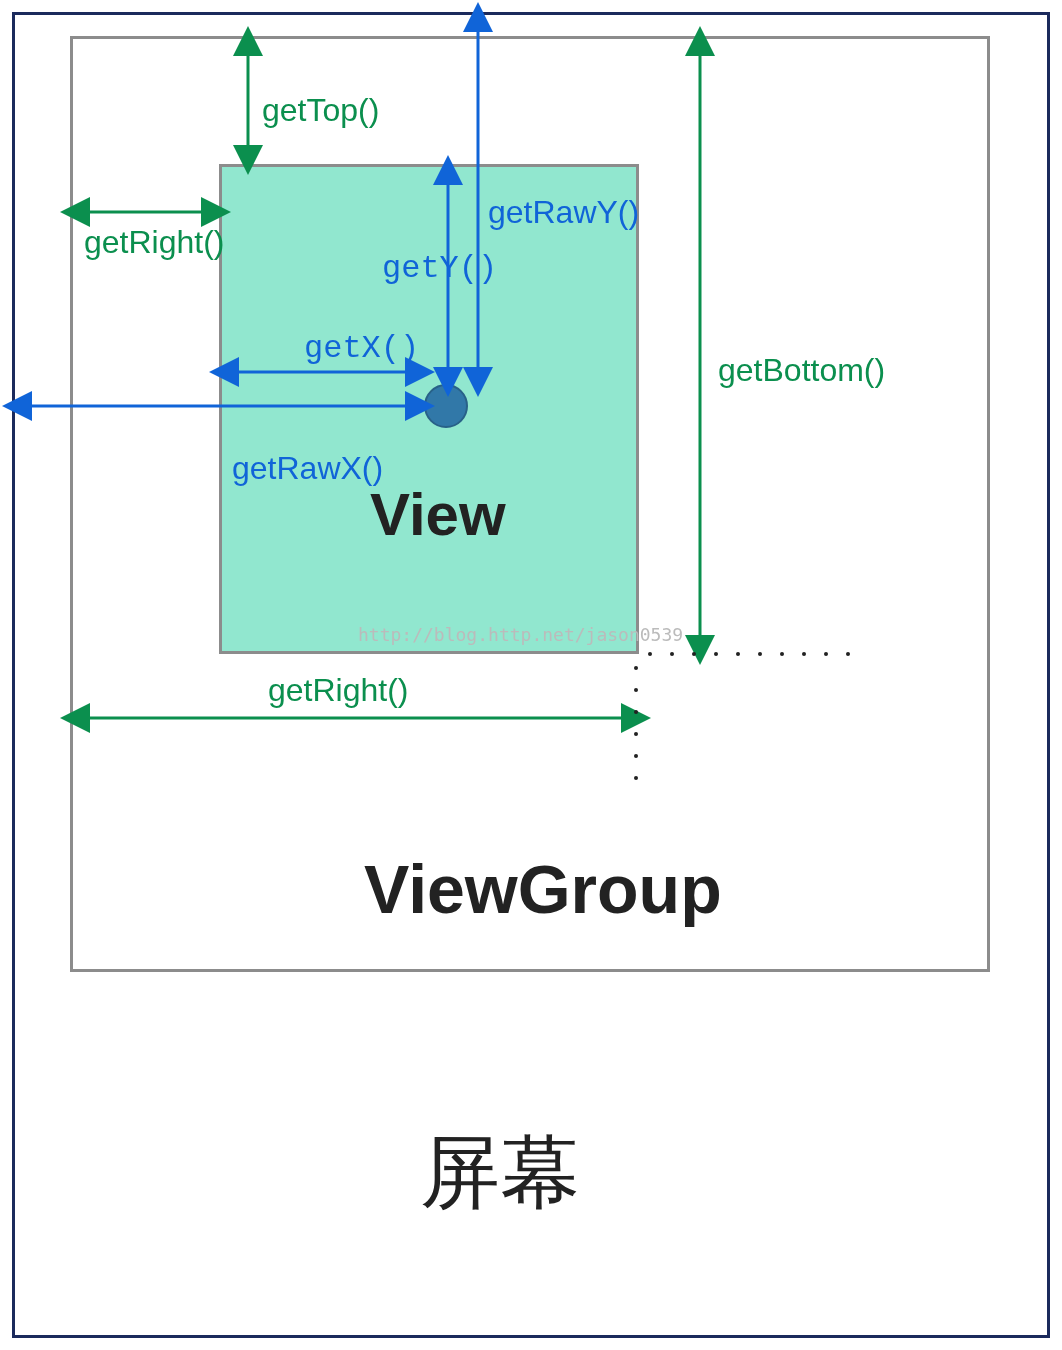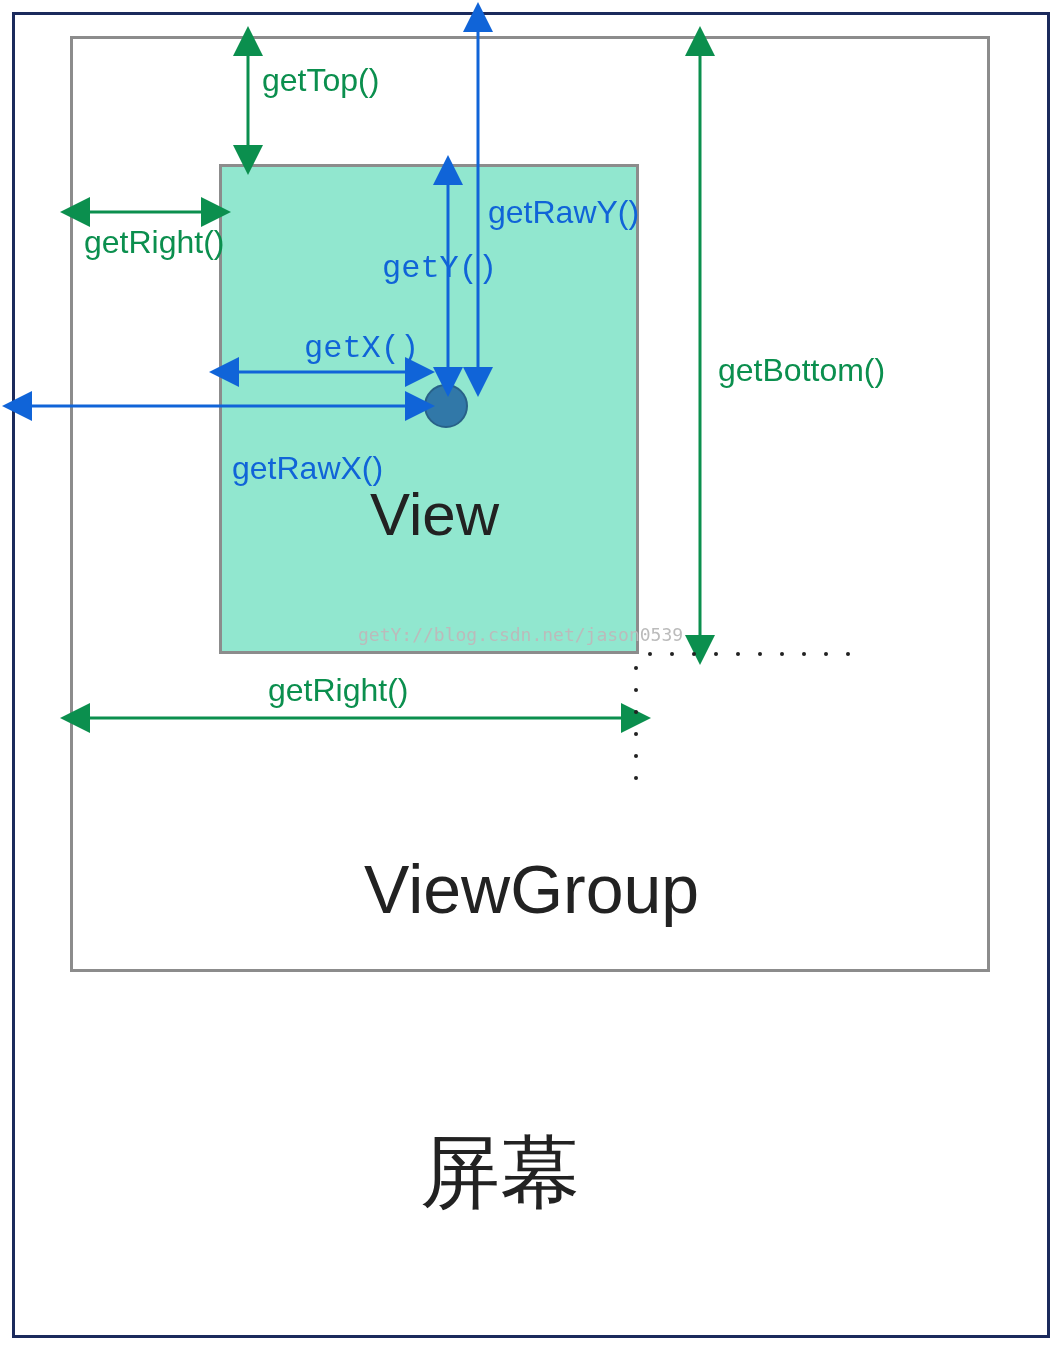--- a/index.html
+++ b/index.html
@@ -48,21 +48,21 @@
     }
     .label {
       position: absolute;
       font-size: 32px;
       font-weight: 300;
     }
     .label-green { color: #0b8f4e; }
     .label-blue  { color: #1064d8; }
     .big-label {
       position: absolute;
-      font-weight: 400;
+      font-weight: 700;
       color: #222;
     }
     .watermark {
       position: absolute;
       font-size: 18px;
       color: #bbb;
       font-family: monospace;
     }
     svg { position: absolute; left: 0; top: 0; pointer-events: none; }
   </style>
@@ -116,27 +116,27 @@
   <g stroke="#222" stroke-width="4" stroke-linecap="round">
     <line x1="636" y1="668" x2="636" y2="668"></line>
       <line x1="636" y1="690" x2="636" y2="690"></line>
     <line x1="636" y1="712" x2="636" y2="712"></line>
       <line x1="636" y1="734" x2="636" y2="734"></line>
     <line x1="636" y1="756" x2="636" y2="756"></line>
       <line x1="636" y1="778" x2="636" y2="778"></line>
   </g>
 </svg>
 
-<span class="label label-green" style="left:262px; top:62px;">getTop()</span>
+<span class="label label-green" style="left:262px; top:92px;">getTop()</span>
 <span class="label label-green" style="left:84px; top:224px;">getRight()</span>
 <span class="label label-green" style="left:718px; top:352px;">getBottom()</span>
 <span class="label label-green" style="left:268px; top:672px;">getRight()</span>
 
 <span class="label label-blue" style="left:304px; top:330px;font-family:Liberation Mono, monospace;">getX()</span>
 <span class="label label-blue" style="left:232px; top:414px;margin-top:36px;">getRawX()</span>
 <span class="label label-blue" style="left:382px; top:250px;font-family:Liberation Mono, monospace;">getY()</span>
 <span class="label label-blue" style="left:488px; top:194px;text-align:center;">getRawY()</span>
 
 <span class="big-label" style="left:370px; top:480px; font-size:60px;">View</span>
 <span class="big-label" style="left:364px; top:850px; font-size:68px;">ViewGroup</span>
 <span class="big-label" style="left:420px; top:1120px; font-size:80px; font-weight:400;">屏幕</span>
 
-<span class="watermark" style="left:358px; top:624px;">getY://blog.csdn.net/jason0539</span>
+<span class="watermark" style="left:358px; top:624px;">http://blog.http.net/jason0539</span>
 
 </body></html>

